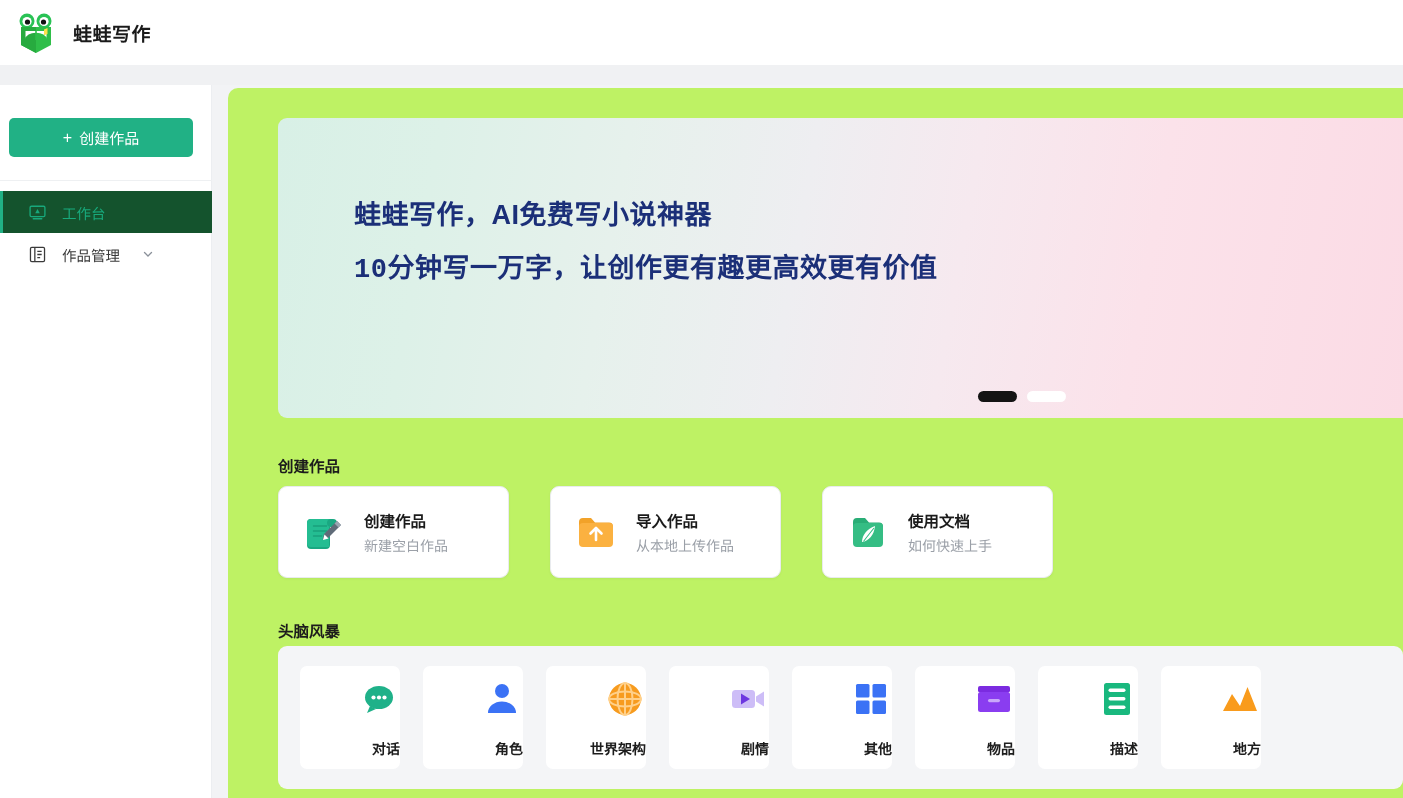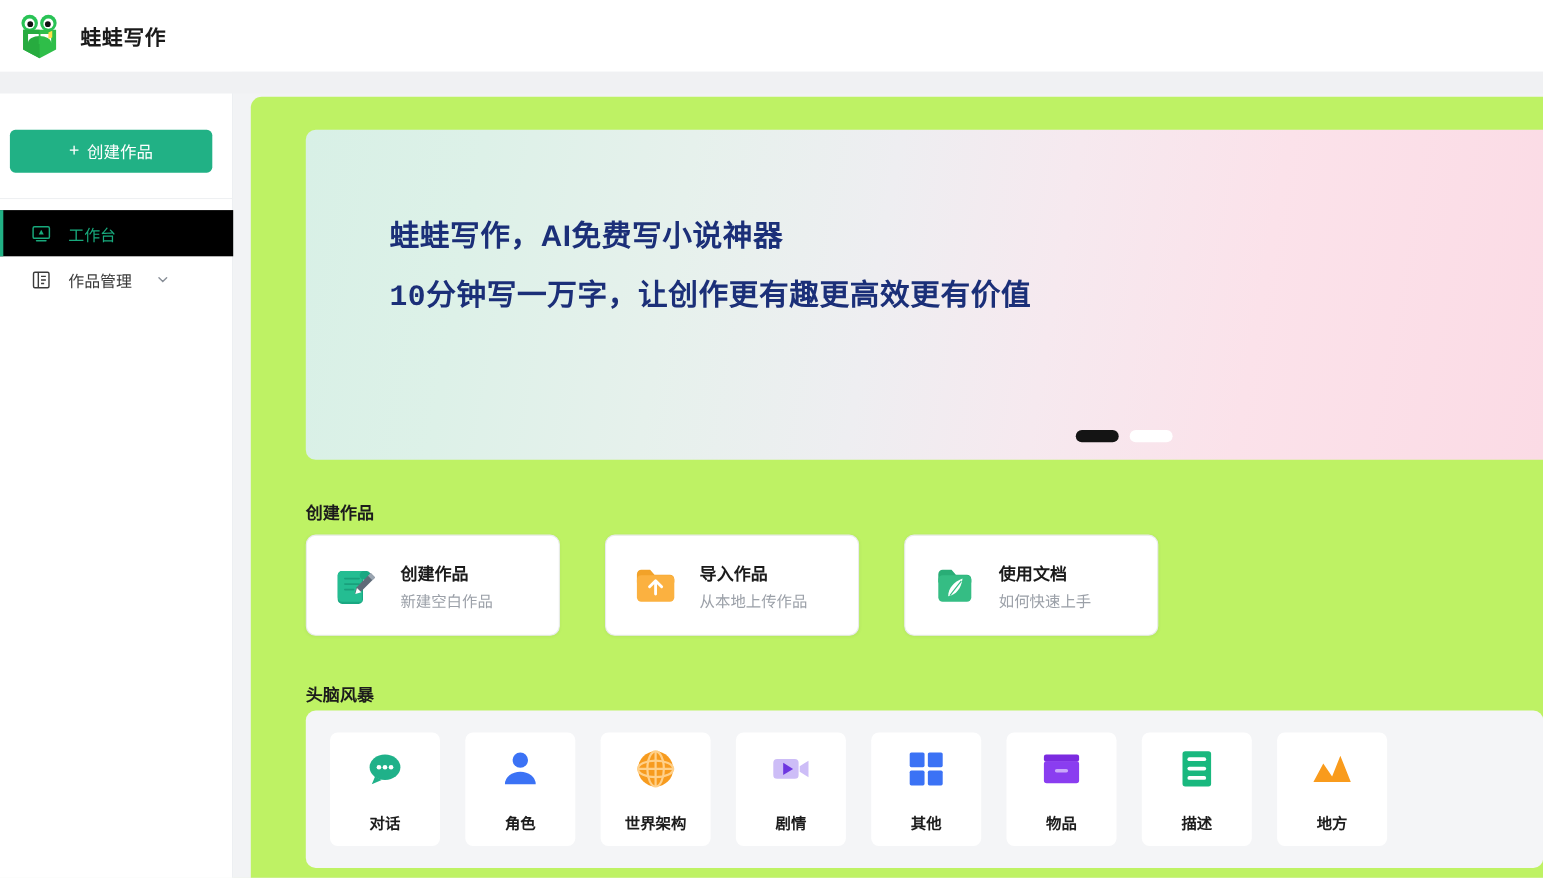--- a/index.html
+++ b/index.html
@@ -57,21 +57,21 @@
     position: absolute; left: 0; top: 115px;
     width: 212px; height: 1px; background: #eef0f2;
   }
   .nav { position: absolute; top: 126px; left: 0; width: 212px; }
   .nav-item {
     position: relative;
     height: 42px; display: flex; align-items: center;
     padding-left: 28px; cursor: pointer;
     font-size: 14.5px; color: #3a3a3a;
   }
-  .nav-item.active { background: #000000; color: #18a97c; }
+  .nav-item.active { background: #14532d; color: #18a97c; }
   .nav-item.active::before {
     content: ""; position: absolute; left: 0; top: 0;
     width: 3px; height: 42px; background: #21b185;
   }
   .nav-icon {
     width: 19px; height: 19px; flex: 0 0 19px;
     margin-right: 15px;
     display: flex; align-items: center; justify-content: center;
   }
   .nav-label { flex: 0 0 auto; }
@@ -165,21 +165,21 @@
     background: #f4f5f7;
     border-radius: 9px;
     display: flex; align-items: center;
     padding: 0 22px; gap: 23px;
     overflow: hidden;
   }
   .tile {
     width: 100px; height: 103px;
     background: #ffffff; border-radius: 7px;
     display: flex; flex-direction: column;
-    align-items: center; justify-content: center;
+    align-items: flex-end; justify-content: center;
     gap: 18px; cursor: pointer; flex: 0 0 100px;
   }
   .tile-icon { width: 42px; height: 42px; display: flex; align-items: center; justify-content: center; }
   .tile-label { font-size: 14px; font-weight: 700; color: #1d1d1d; }
 </style>
 </head>
 <body>
 
 <div class="header">
   <span class="logo-mark">

